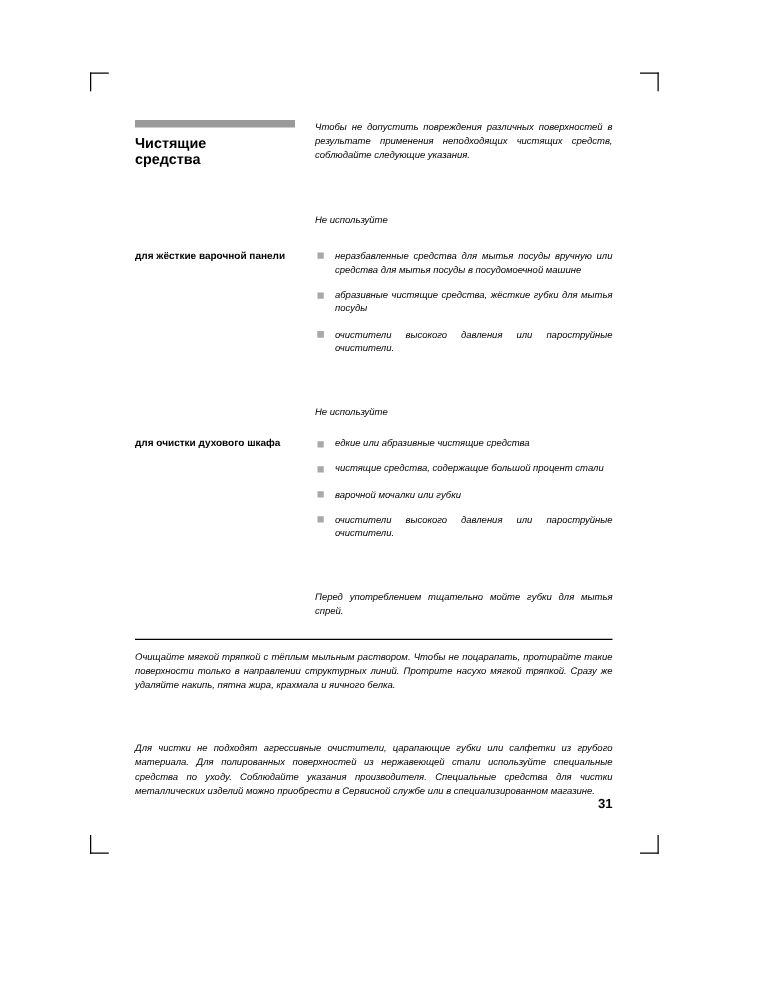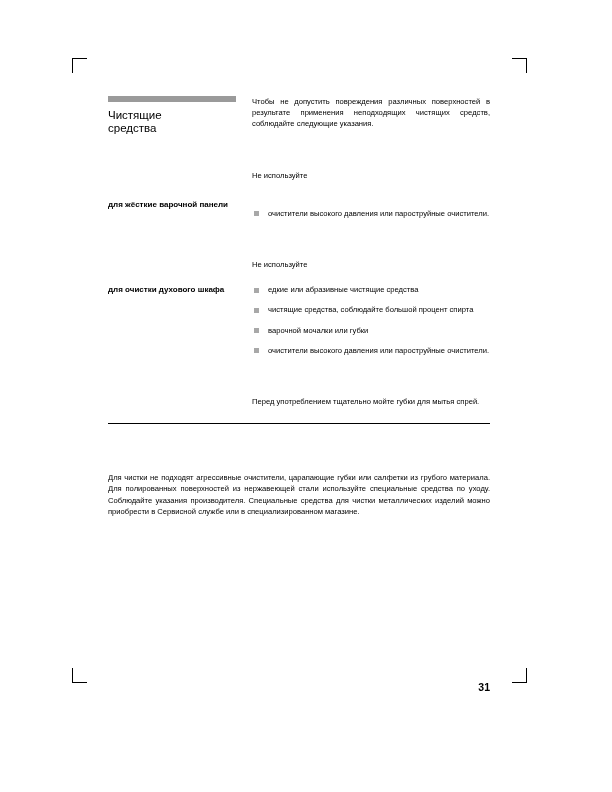--- a/index.html
+++ b/index.html
@@ -54,25 +54,26 @@
   }
   .col-left {
     width: 144px;
     flex: 0 0 144px;
     padding-right: 10px;
     box-sizing: border-box;
   }
   .col-right {
     flex: 1 1 auto;
     width: 238px;
+    font-style: italic;
   }
 
   .doc-title {
     font-size: 11.5px;
-    font-weight: normal;
+    font-weight: bold;
     line-height: 13px;
     white-space: pre-line;
   }
 
   .side-head {
     font-size: 8px;
     font-weight: bold;
     line-height: 11.5px;
     white-space: pre-line;
   }
@@ -120,21 +121,20 @@
   }
 
   .page-number {
     position: absolute;
     left: 108px;
     top: 637px;
     width: 382px;
     text-align: right;
     font-size: 10.5px;
     font-weight: bold;
-    margin-top: 44px;
   }
 </style>
 </head>
 <body>
 
 <div class="page">
 
   <div class="crop tl"></div>
   <div class="crop tr"></div>
   <div class="crop bl"></div>
@@ -155,48 +155,51 @@
     </div>
 
     <div class="section-gap-md"></div>
 
     <div class="row">
       <div class="col-left">
         <div class="side-head">для жёсткие варочной панели</div>
       </div>
       <div class="col-right">
         <ul class="bullets">
+          <li><span class="bullet-mark"></span><span>неразбавленные средства для мытья посуды вручную или средства для мытья посуды в посудомоечной машине</span></li>
+          <li><span class="bullet-mark"></span><span>абразивные чистящие средства, жёсткие губки для мытья посуды</span></li>
           <li><span class="bullet-mark"></span></li>
           <li><span class="bullet-mark"></span><span>очистители высокого давления или пароструйные очистители.</span></li>
         </ul>
         <p class="body last">Не используйте</p>
       </div>
     </div>
 
     <div class="section-gap-sm"></div>
 
     <div class="row">
       <div class="col-left">
         <div class="side-head">для очистки духового шкафа</div>
       </div>
       <div class="col-right">
         <ul class="bullets">
           <li><span class="bullet-mark"></span><span>едкие или абразивные чистящие средства</span></li>
-          <li><span class="bullet-mark"></span><span>чистящие средства, соблюдайте большой процент спирта</span></li>
+          <li><span class="bullet-mark"></span><span>чистящие средства, содержащие большой процент стали</span></li>
           <li><span class="bullet-mark"></span><span>варочной мочалки или губки</span></li>
           <li><span class="bullet-mark"></span><span>очистители высокого давления или пароструйные очистители.</span></li>
         </ul>
         <p class="body last">Перед употреблением тщательно мойте губки для мытья спрей.</p>
       </div>
     </div>
 
     <div class="hrule"></div>
 
     <div class="row">
       <div class="col-right">
+        <p class="body">Очищайте мягкой тряпкой с тёплым мыльным раствором. Чтобы не поцарапать, протирайте такие поверхности только в направлении структурных линий. Протрите насухо мягкой тряпкой. Сразу же удаляйте накипь, пятна жира, крахмала и яичного белка.</p>
         <p class="body last">Для чистки не подходят агрессивные очистители, царапающие губки или салфетки из грубого материала. Для полированных поверхностей из нержавеющей стали используйте специальные средства по уходу. Соблюдайте указания производителя. Специальные средства для чистки металлических изделий можно приобрести в Сервисной службе или в специализированном магазине.</p>
       </div>
     </div>
 
   </div>
 
   <div class="page-number">31</div>
 
 </div>
 

